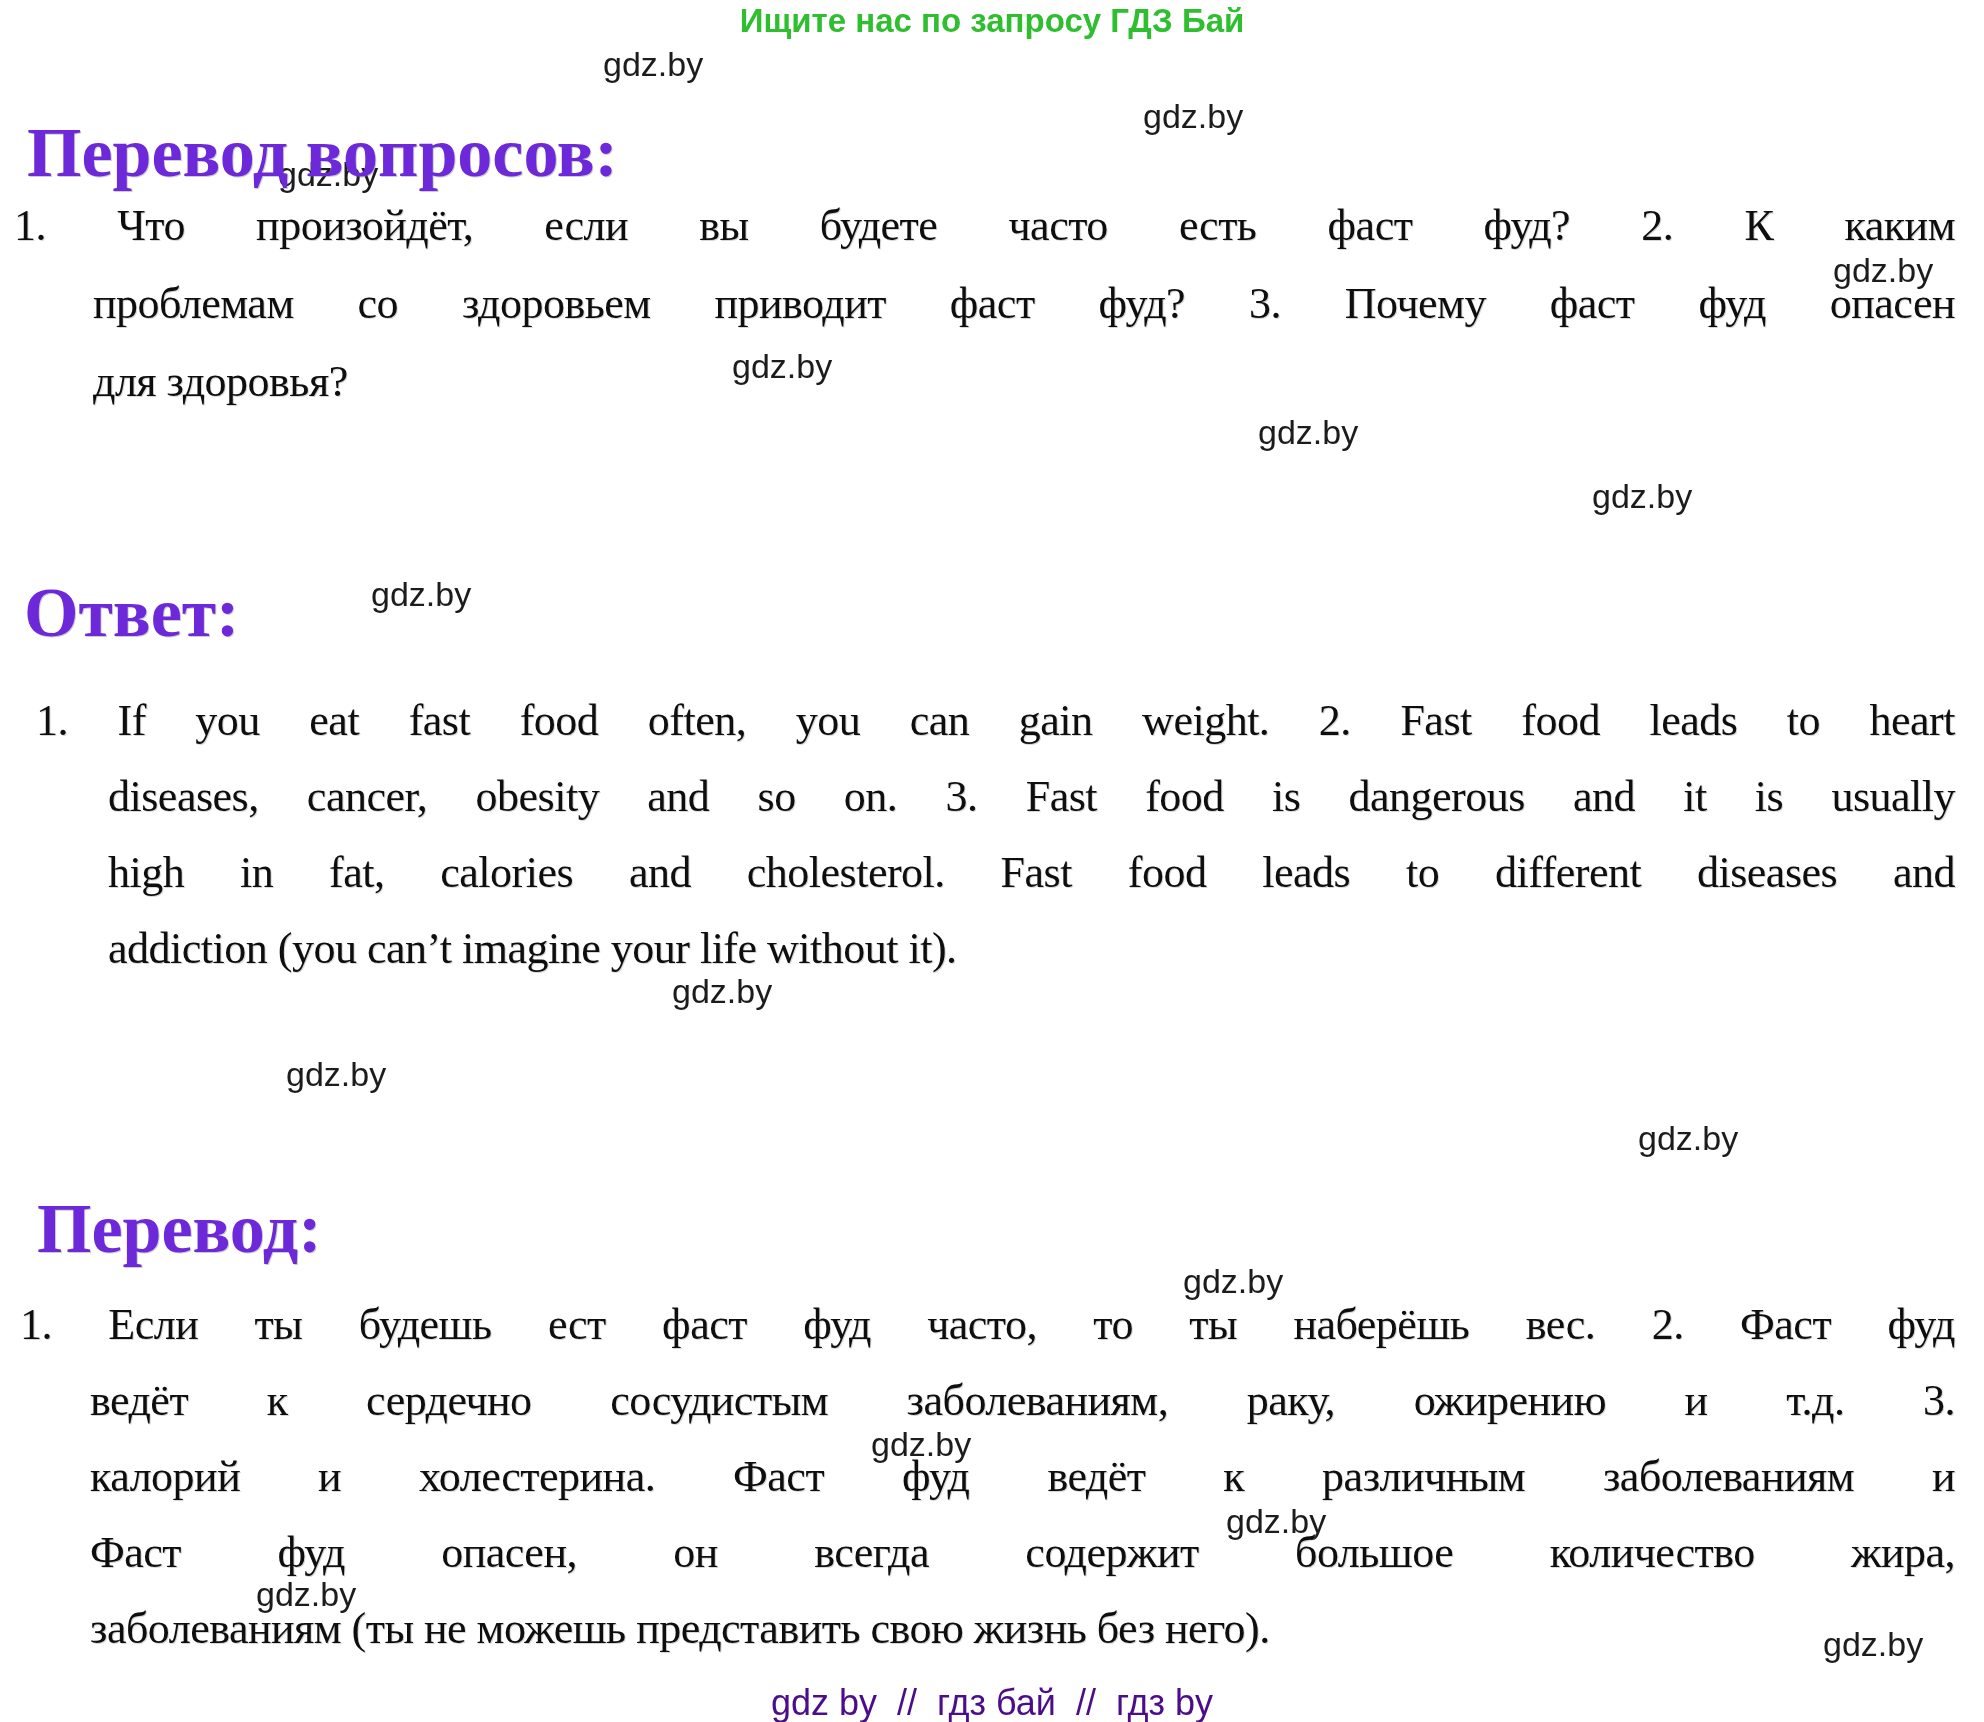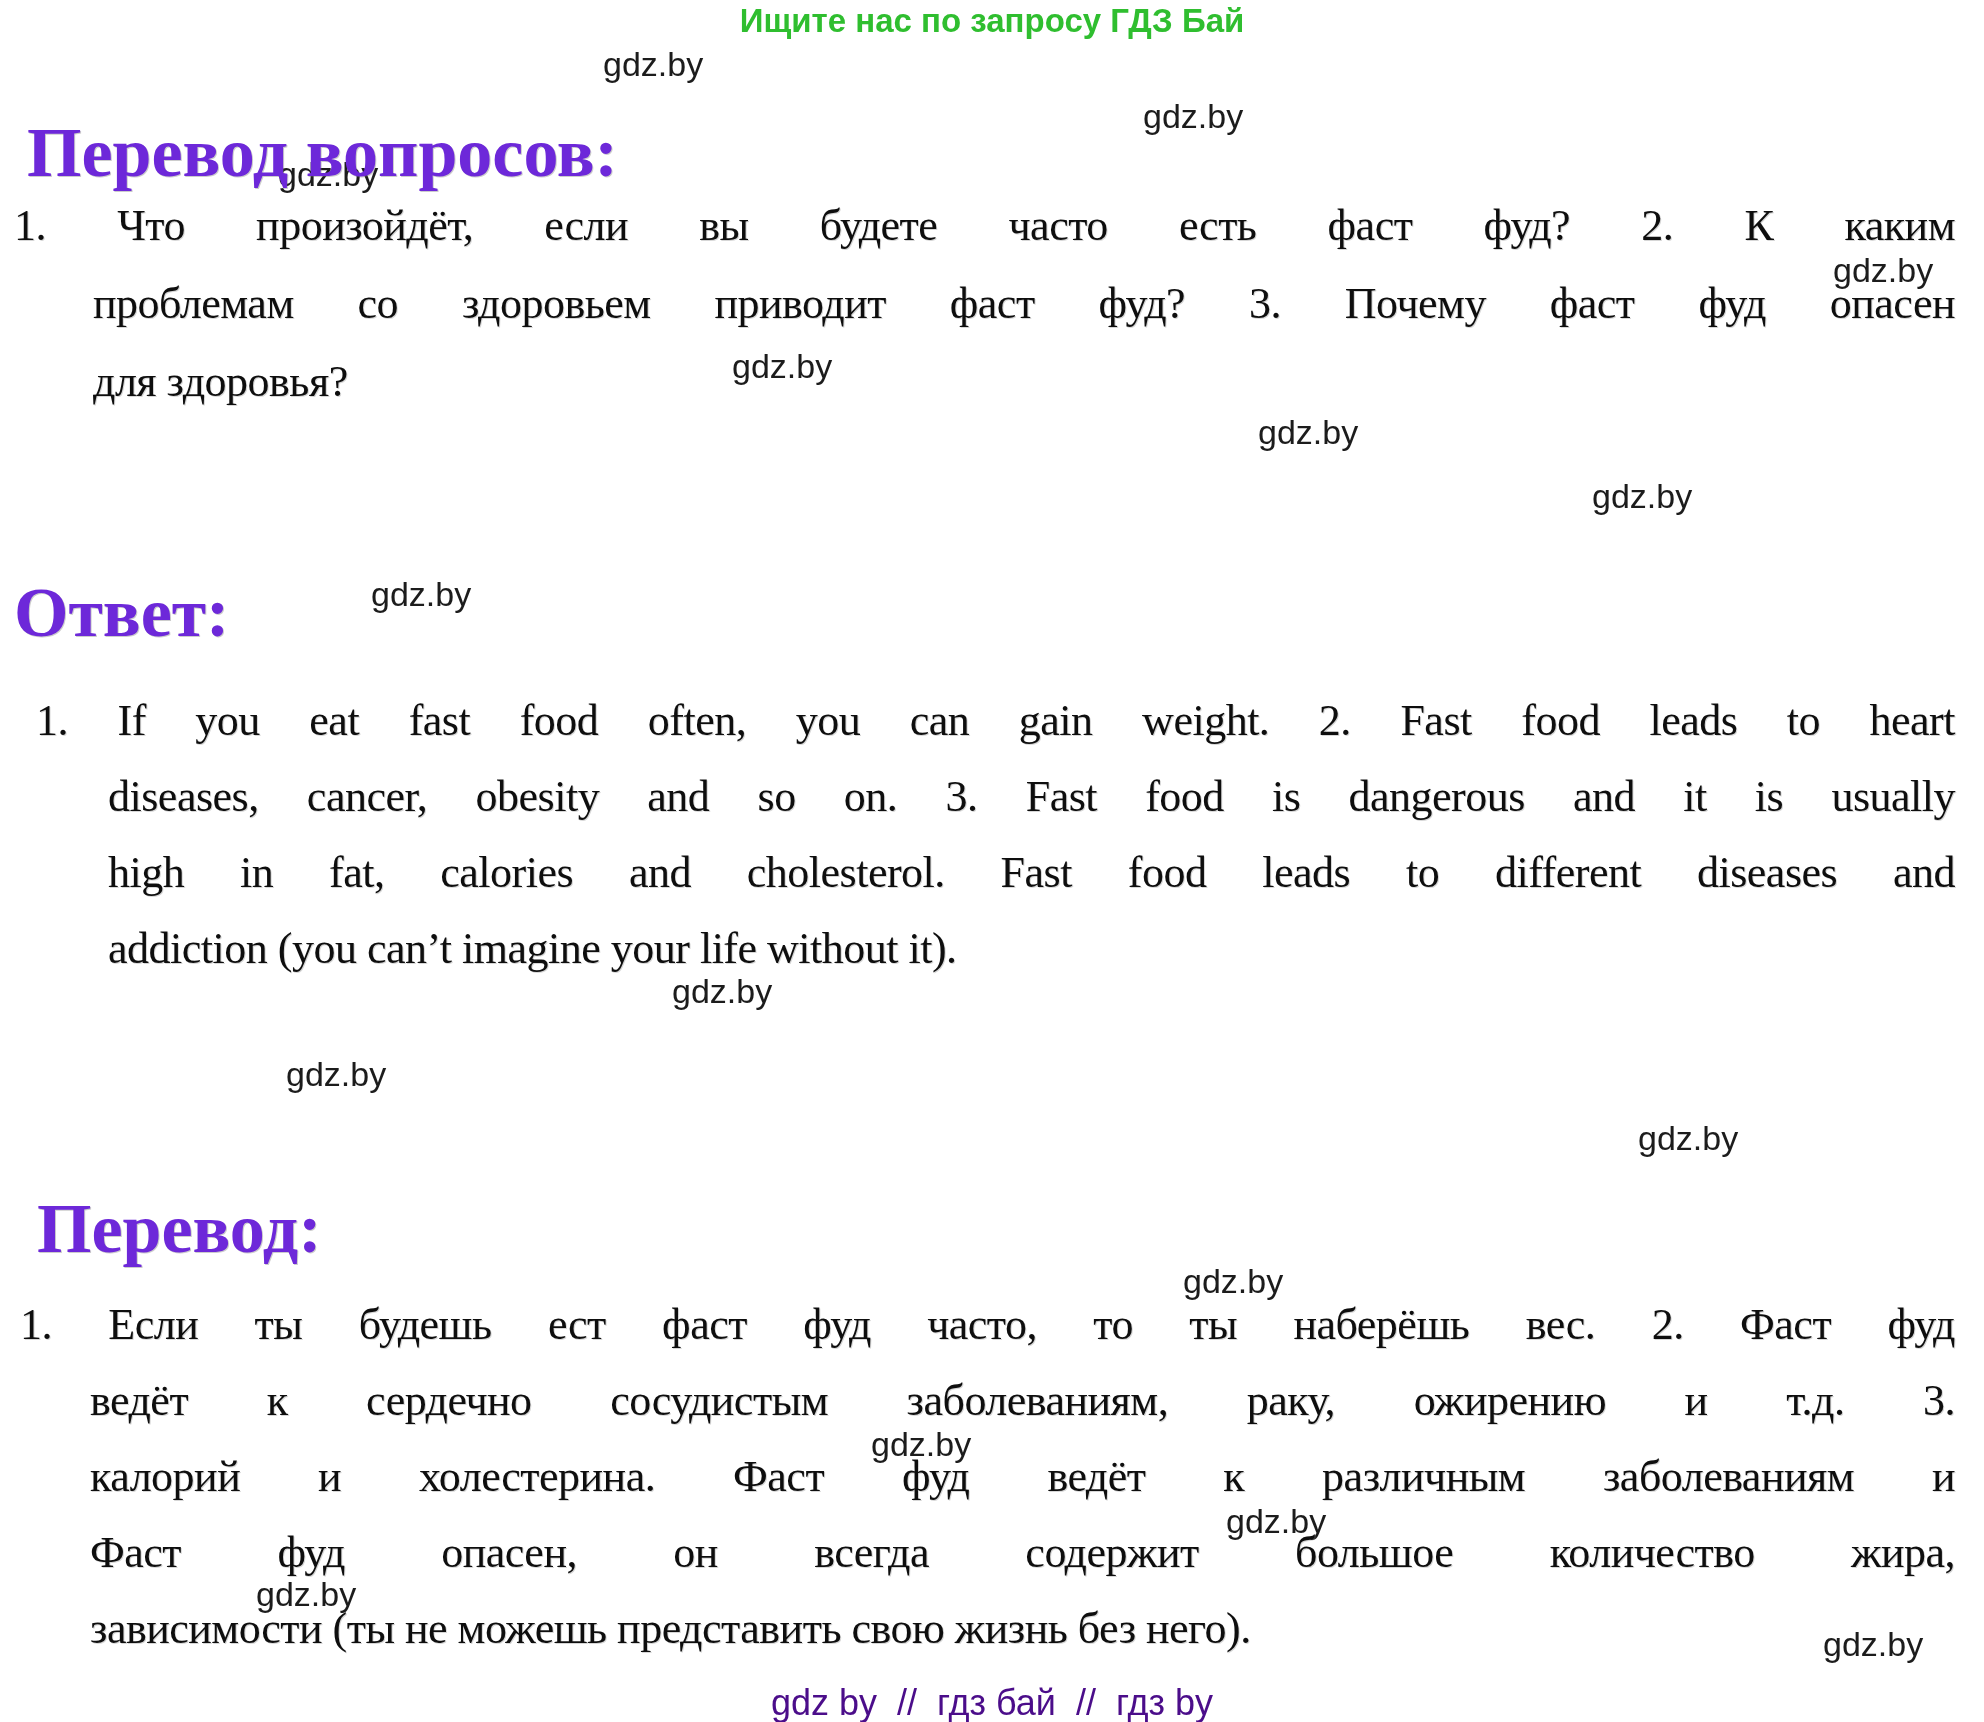--- a/index.html
+++ b/index.html
@@ -14,21 +14,21 @@
   }
   .wm{
     position:absolute;font-family:"Liberation Sans", sans-serif;
     font-size:34px;line-height:1.1;white-space:nowrap;
   }
   .h{
     position:absolute;font-weight:bold;font-size:70px;line-height:1.1;color:#6d28d9;
     white-space:nowrap;text-shadow:1px 1px 0 rgba(110,110,110,0.35);
   }
   .h1{left:27px;top:56px;}
-  .h2{left:14px;top:516px;}
+  .h2{left:24px;top:516px;}
   .h3{left:37px;top:1132px;text-align:center;}
   .para{
     position:absolute;right:29px;font-size:44px;letter-spacing:-0.5px;
     text-shadow:1px 1px 0 rgba(120,120,120,0.30);
   }
   .p1{left:14px;top:187px;}
   .p2{left:36px;top:683px;}
   .p3{left:20px;top:1287px;}
   .tl{white-space:nowrap;text-align:justify;text-align-last:justify;overflow:visible;}
   .p1 .tl{line-height:78px;padding-left:79px;}
@@ -84,18 +84,18 @@
       <div class="tl last">addiction (you can’t imagine your life without it).</div>
     </div>
 
   <h2 class="h h3">Перевод:</h2>
 
   <div class="para p3">
       <div class="tl first">1. Если ты будешь ест фаст фуд часто, то ты наберёшь вес. 2. Фаст фуд</div>
       <div class="tl">ведёт к сердечно сосудистым заболеваниям, раку, ожирению и т.д. 3.</div>
       <div class="tl">калорий и холестерина. Фаст фуд ведёт к различным заболеваниям и</div>
       <div class="tl">Фаст фуд опасен, он всегда содержит большое количество жира,</div>
-      <div class="tl last">зависимости (ты не можешь представить свою жизнь без него).</div>
+      <div class="tl last">заболеваниям (ты не можешь представить свою жизнь без него).</div>
     </div>
 
   <div class="footer" style="color: rgb(75, 13, 138);">gdz by  //  гдз бай  //  гдз by</div>
 
 </div>
 
 </body></html>

